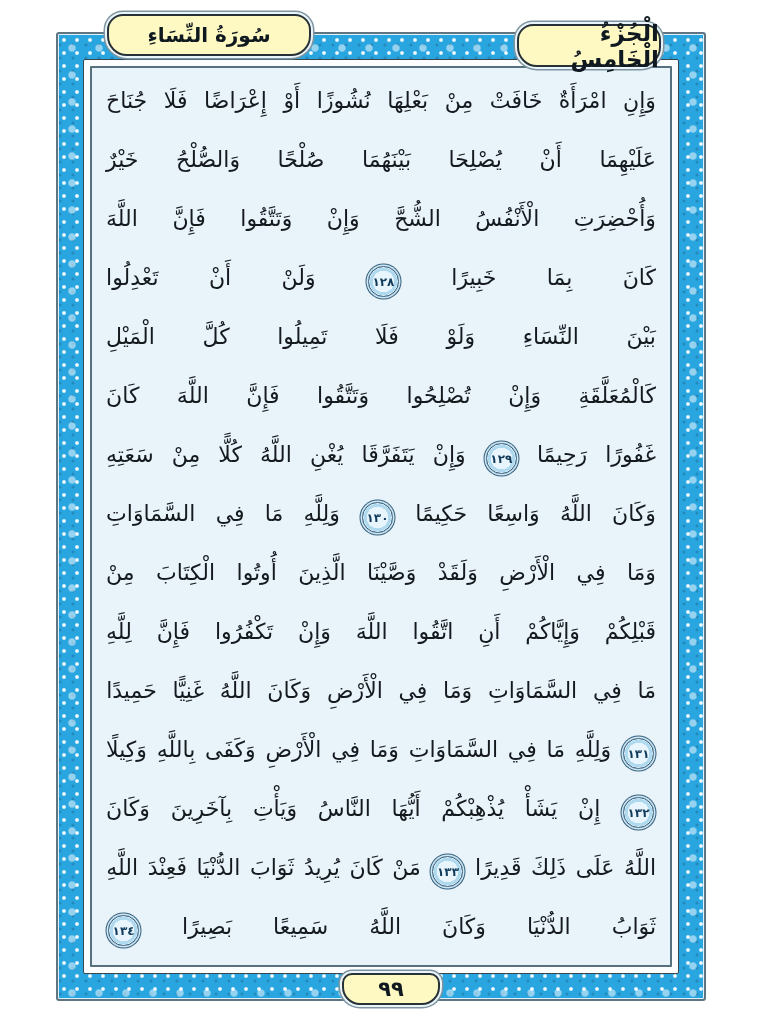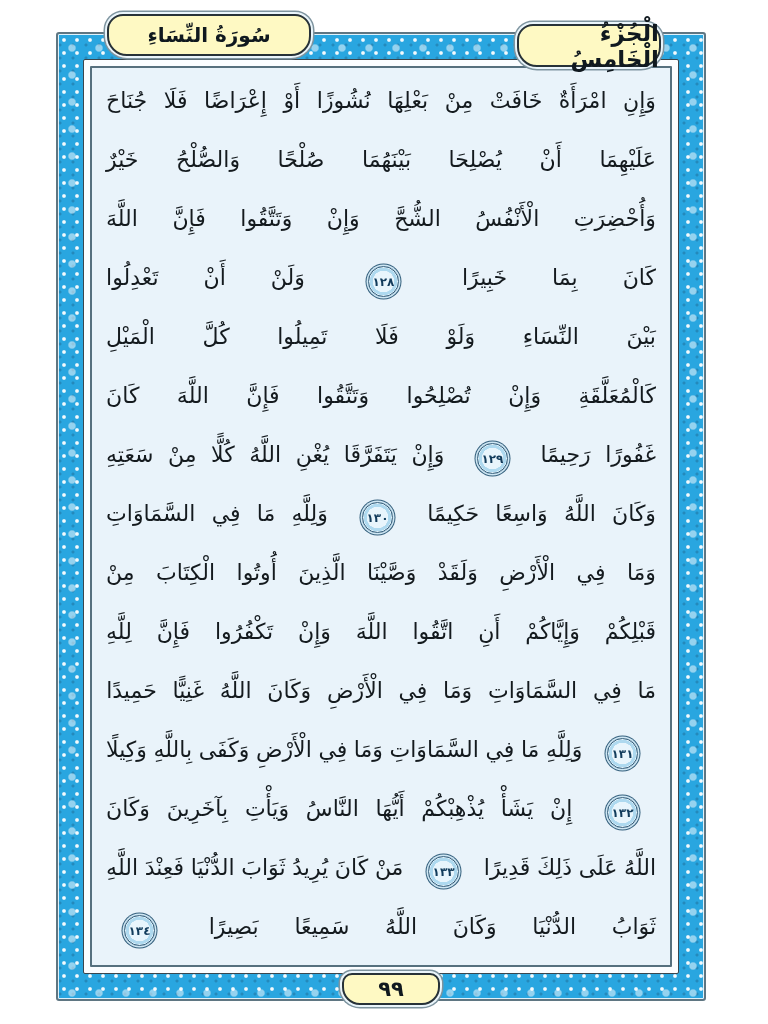--- a/index.html
+++ b/index.html
@@ -39,21 +39,21 @@
   }
   .line .w{white-space:nowrap;}
   .verse-marker{
     align-self:center;flex:0 0 auto;
     width:29px;height:29px;border-radius:50%;
     display:flex;align-items:center;justify-content:center;
     background:radial-gradient(circle, #e8f5fc 0 52%, #aed9ef 53% 66%, #dff0f9 67% 100%);
     border:1px solid #35607d;
     box-shadow:0 0 0 1.5px #cfe7f4, 0 0 0 2.5px #35607d;
     font-size:12px;font-weight:bold;color:#123c5c;line-height:1;
-    margin:0 18px;
+    margin:0 2px;
   }
   
   .cartouche{
     position:absolute;box-sizing:border-box;direction:rtl;
     display:flex;align-items:center;justify-content:center;
     background:#fef9c3;border:2px solid #273238;
     box-shadow:0 0 0 2px #eaf5fb, 0 0 0 3.5px #7e949f;
     color:#10191f;font-weight:bold;z-index:5;
   }
   .cartouche.surah{left:107px;top:14px;width:204px;height:42px;border-radius:16px 16px 20px 20px;font-size:20px;}

